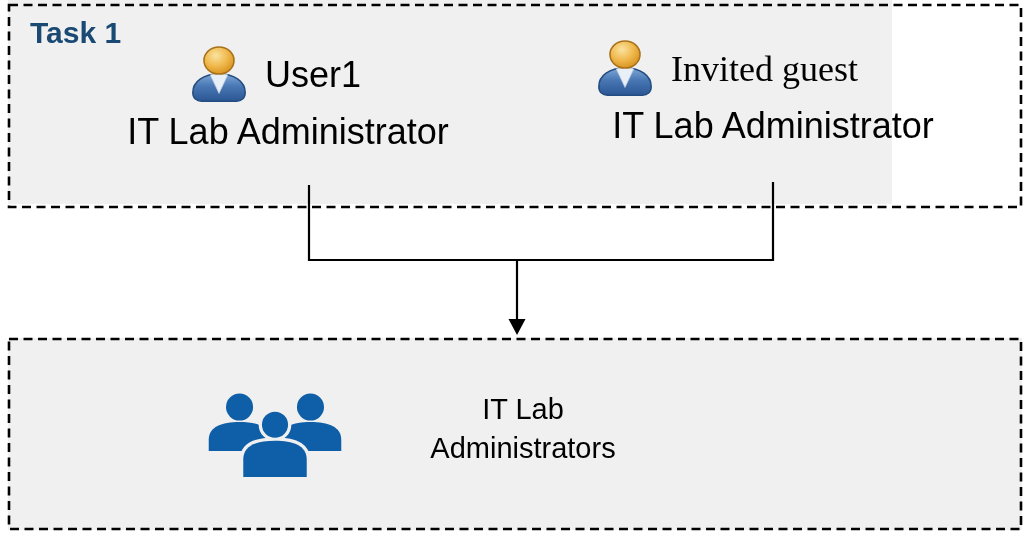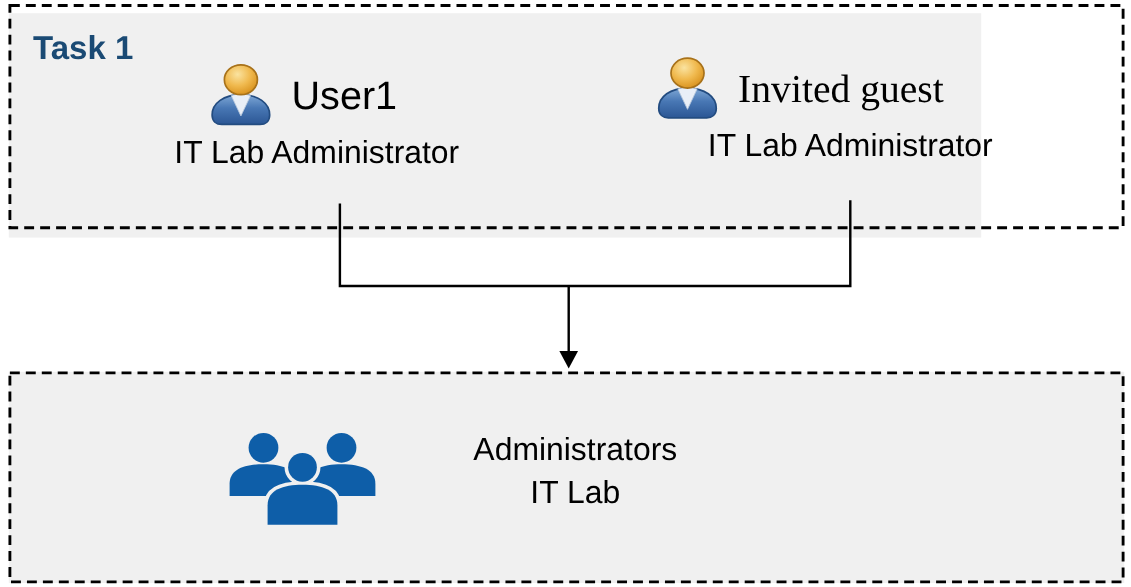--- a/index.html
+++ b/index.html
@@ -13,21 +13,21 @@
     width: 1028px;
     height: 534px;
     background: #ffffff;
     overflow: hidden;
   }
   .task-box {
     position: absolute;
     box-sizing: border-box;
     background: #f0f0f0;
   }
-  .task-box.task1 { left: 8px; top: 12px; width: 884px; height: 204px; }
+  .task-box.task1 { left: 8px; top: 0; width: 884px; height: 204px; }
   .task-box.task2 { left: 8px; top: 338px; width: 1014px; height: 192px; }
 
   .task-label {
     position: absolute;
     font-size: 30px;
     font-weight: bold;
     color: #1a4a74;
     letter-spacing: 0px;
   }
   .task1 .task-label { left: 22px; top: 16px; }
@@ -48,21 +48,21 @@
   .user-card-1 .user-row { margin-left: 85px; }
   .user-card-2 .user-row { margin-left: 31px; font-family: Liberation Serif, serif; }
 
   .user-name {
     font-size: 36px;
     color: #000000;
     white-space: nowrap;
   }
   .user-role {
     text-align: center;
-    font-size: 29px;
+    font-size: 36px;
     color: #000000;
     margin-top: 5px;
     white-space: nowrap;
   }
 
   .person-icon { display: inline-block; width: 62px; height: 62px; flex: 0 0 62px; }
   .person-icon svg { display: block; }
 
   .group-icon {
     position: absolute;
@@ -167,22 +167,22 @@
           <path d="M41,91 V72 C41,57 56,52 75,52 C94,52 109,57 109,72 V91 Z"></path>
         </g>
         <g fill="#0e5ea8">
           <circle cx="75" cy="35" r="14"></circle>
           <path d="M41,91 V72 C41,57 56,52 75,52 C94,52 109,57 109,72 V91 Z"></path>
         </g>
       </svg>
     </span>
 
     <div class="group-name">
+      <div>IT Lab</div>
       <div>Administrators</div>
-      <div>IT Lab</div>
     </div>
   </div>
 
   <svg class="overlay" width="1028" height="534">
     <rect x="9" y="5" width="1012" height="202" fill="none" stroke="#000000" stroke-width="2.6" stroke-dasharray="9,5.5"></rect>
     <rect x="9" y="339" width="1012" height="190" fill="none" stroke="#000000" stroke-width="2.6" stroke-dasharray="9,5.5"></rect>
     <g>
       <path d="M309,185 L309,260 L773,260 L773,182" fill="none" stroke="#000000" stroke-width="2.2"></path>
       <path d="M517,260 L517,321" fill="none" stroke="#000000" stroke-width="2.2"></path>
       <polygon points="508.5,319 525.5,319 517,335" fill="#000000"></polygon>

